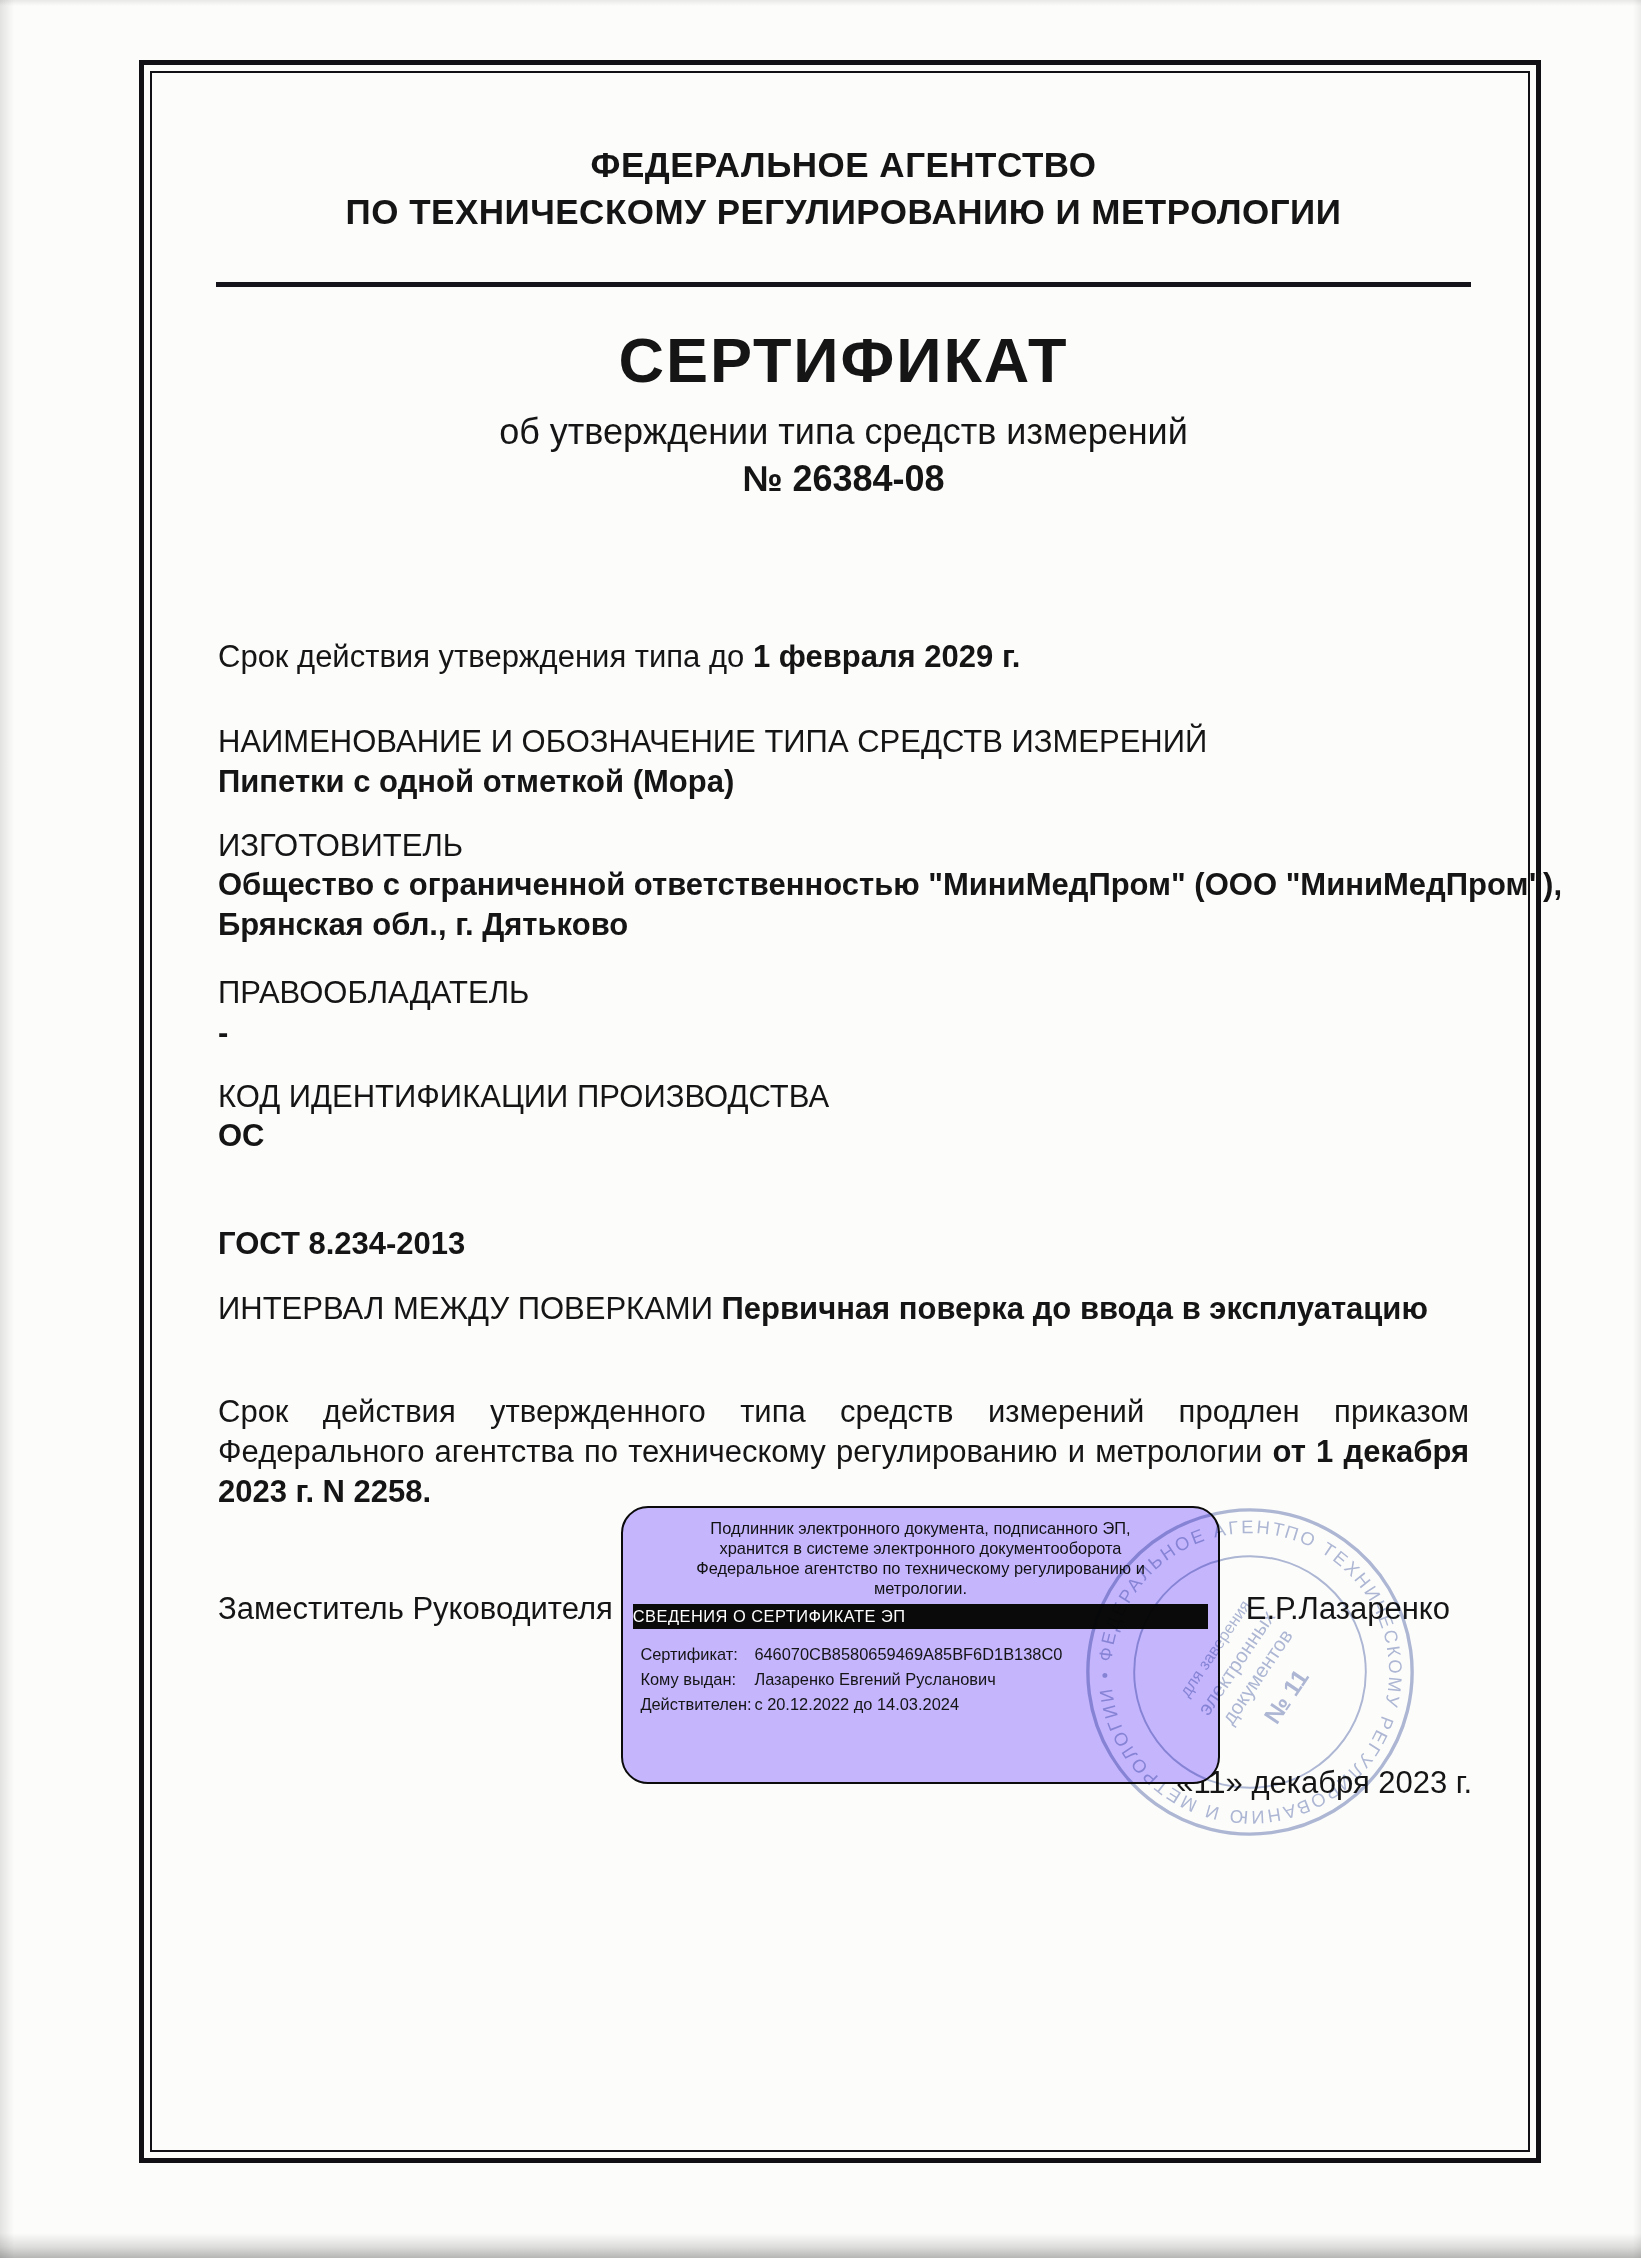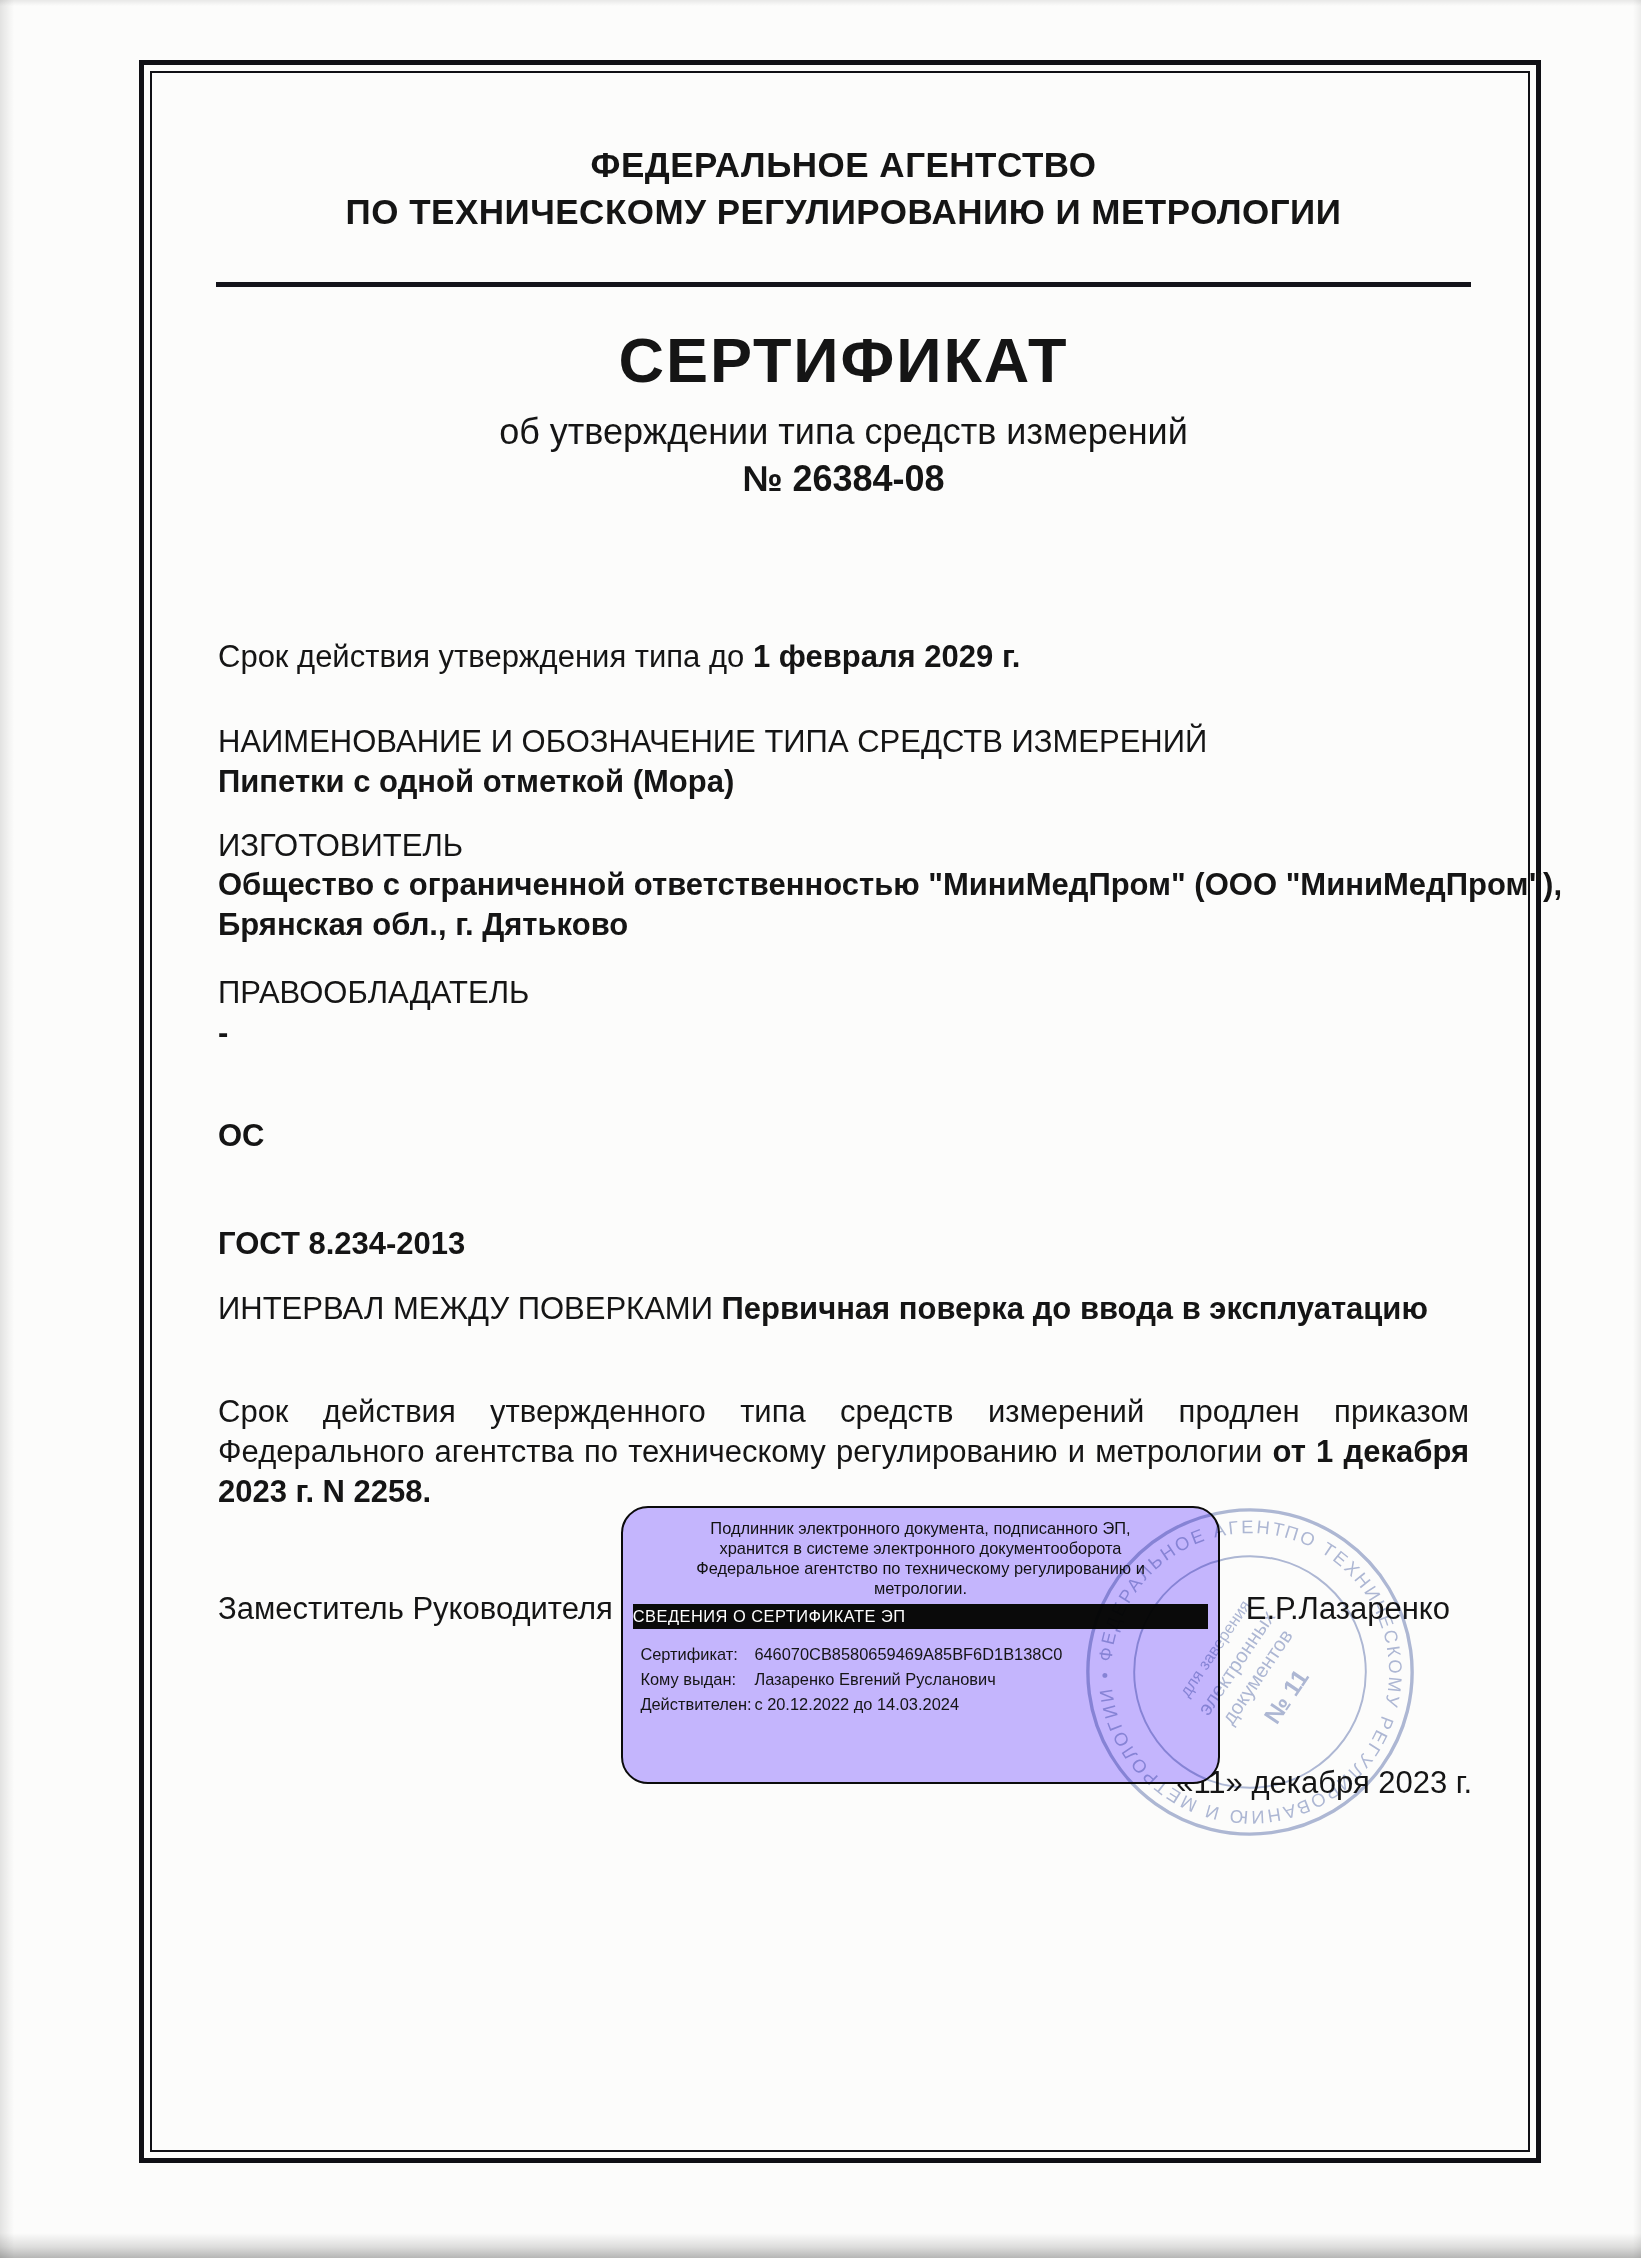--- a/index.html
+++ b/index.html
@@ -97,20 +97,21 @@
   <div class="line" style="top:722px">НАИМЕНОВАНИЕ И ОБОЗНАЧЕНИЕ ТИПА СРЕДСТВ ИЗМЕРЕНИЙ</div>
   <div class="line bold" style="top:762px">Пипетки с одной отметкой (Мора)</div>
 
   <div class="line" style="top:826px">ИЗГОТОВИТЕЛЬ</div>
   <div class="line bold" style="top:865px">Общество с ограниченной ответственностью "МиниМедПром" (ООО "МиниМедПром"),</div>
   <div class="line bold" style="top:905px">Брянская обл., г. Дятьково</div>
 
   <div class="line" style="top:973px">ПРАВООБЛАДАТЕЛЬ</div>
   <div class="line bold" style="top:1013px">-</div>
 
+  <div class="line" style="top:1077px">КОД ИДЕНТИФИКАЦИИ ПРОИЗВОДСТВА</div>
   <div class="line bold" style="top:1116px">ОС</div>
 
   <div class="line bold" style="top:1224px">ГОСТ 8.234-2013</div>
 
   <div class="line" style="top:1289px">
     <span>ИНТЕРВАЛ МЕЖДУ ПОВЕРКАМИ </span><b>Первичная поверка до ввода в эксплуатацию</b>
   </div>
 
   <div class="para">
     <span>Срок действия утвержденного типа средств измерений продлен приказом Федерального агентства по техническому регулированию и метрологии </span><b>от 1 декабря 2023 г. N 2258.</b>

